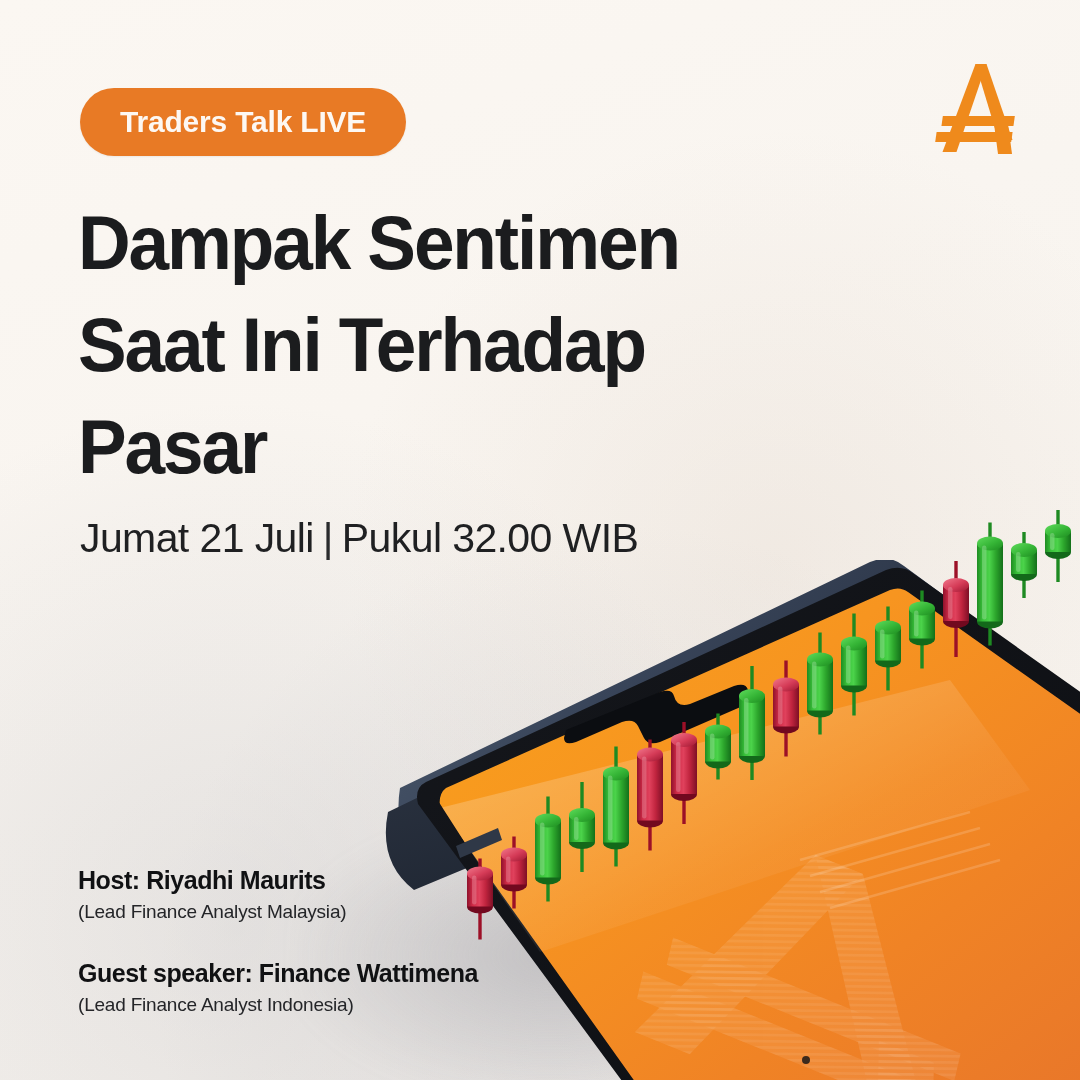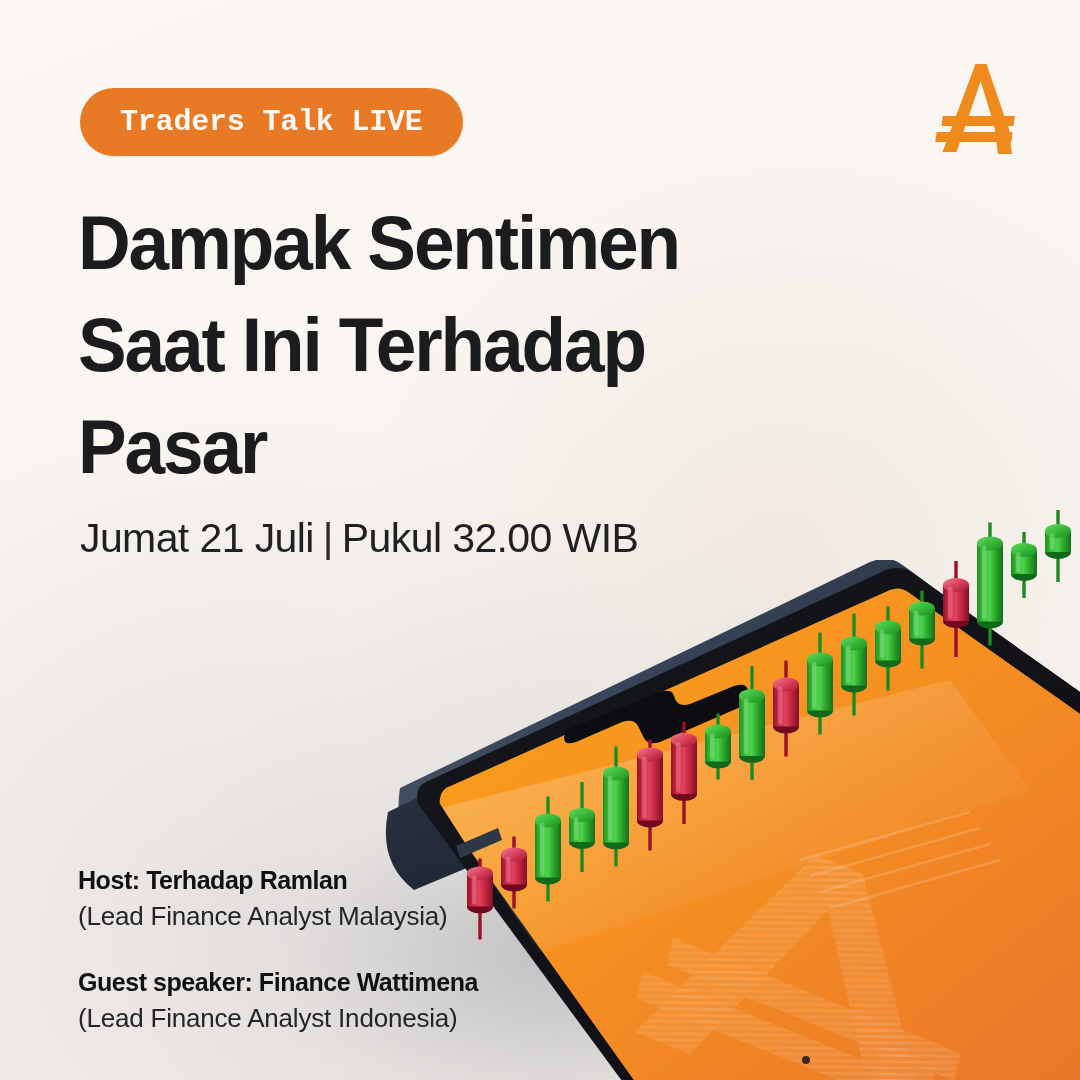--- a/index.html
+++ b/index.html
@@ -35,21 +35,20 @@
   }
 
   
   .badge {
     position:absolute; left:80px; top:88px;
     height:68px; padding:0 40px;
     border-radius:34px;
     background:#e87a25;
     display:flex; align-items:center; justify-content:center;
     box-shadow:0 1px 2px rgba(0,0,0,.06);
-    font-family:Liberation Mono, monospace;
   }
   .badge-label {
     color:#fdf8f3;
     font-size:30px;
     font-weight:bold;
     letter-spacing:-0.2px;
     white-space:nowrap;
   }
 
   
@@ -79,21 +78,21 @@
 
   
   .speakers { position:absolute; left:78px; top:866px; width:520px; }
   .sp-block { margin-bottom:36px; }
   .sp-block:last-child { margin-bottom:0; }
   .sp-name {
     color:#101113; font-size:25px; font-weight:bold;
     letter-spacing:-0.45px; white-space:nowrap; margin-bottom:6px;
   }
   .sp-role {
-    color:#242528; font-size:26px; font-weight:normal;
+    color:#242528; font-size:19px; font-weight:normal;
     letter-spacing:-0.2px; white-space:nowrap;
   }
 
   
   .art {
     position:absolute; left:330px; top:560px;
     width:770px; height:540px;
     pointer-events:none;
   }
   .art svg { display:block; }
@@ -387,21 +386,21 @@
             <rect x="605" y="201" width="26" height="21" fill="url(#gUpBody)"></rect>
             <ellipse cx="618" cy="201" rx="13" ry="7" fill="url(#gUpTop)"></ellipse>
             <rect x="610" y="203" width="4.5" height="17" fill="#ffffff" opacity="0.22" rx="2.2"></rect>
           </g>
         </g>
     </svg>
   </div>
 
   <div class="speakers">
     <div class="sp-block">
-      <div class="sp-name">Host: Terhadap Ramlan</div>
+      <div class="sp-name">Host: Riyadhi Maurits</div>
       <div class="sp-role">(Lead Finance Analyst Malaysia)</div>
     </div>
     <div class="sp-block">
       <div class="sp-name">Guest speaker: Finance Wattimena</div>
       <div class="sp-role">(Lead Finance Analyst Indonesia)</div>
     </div>
   </div>
 
 </div>
 

